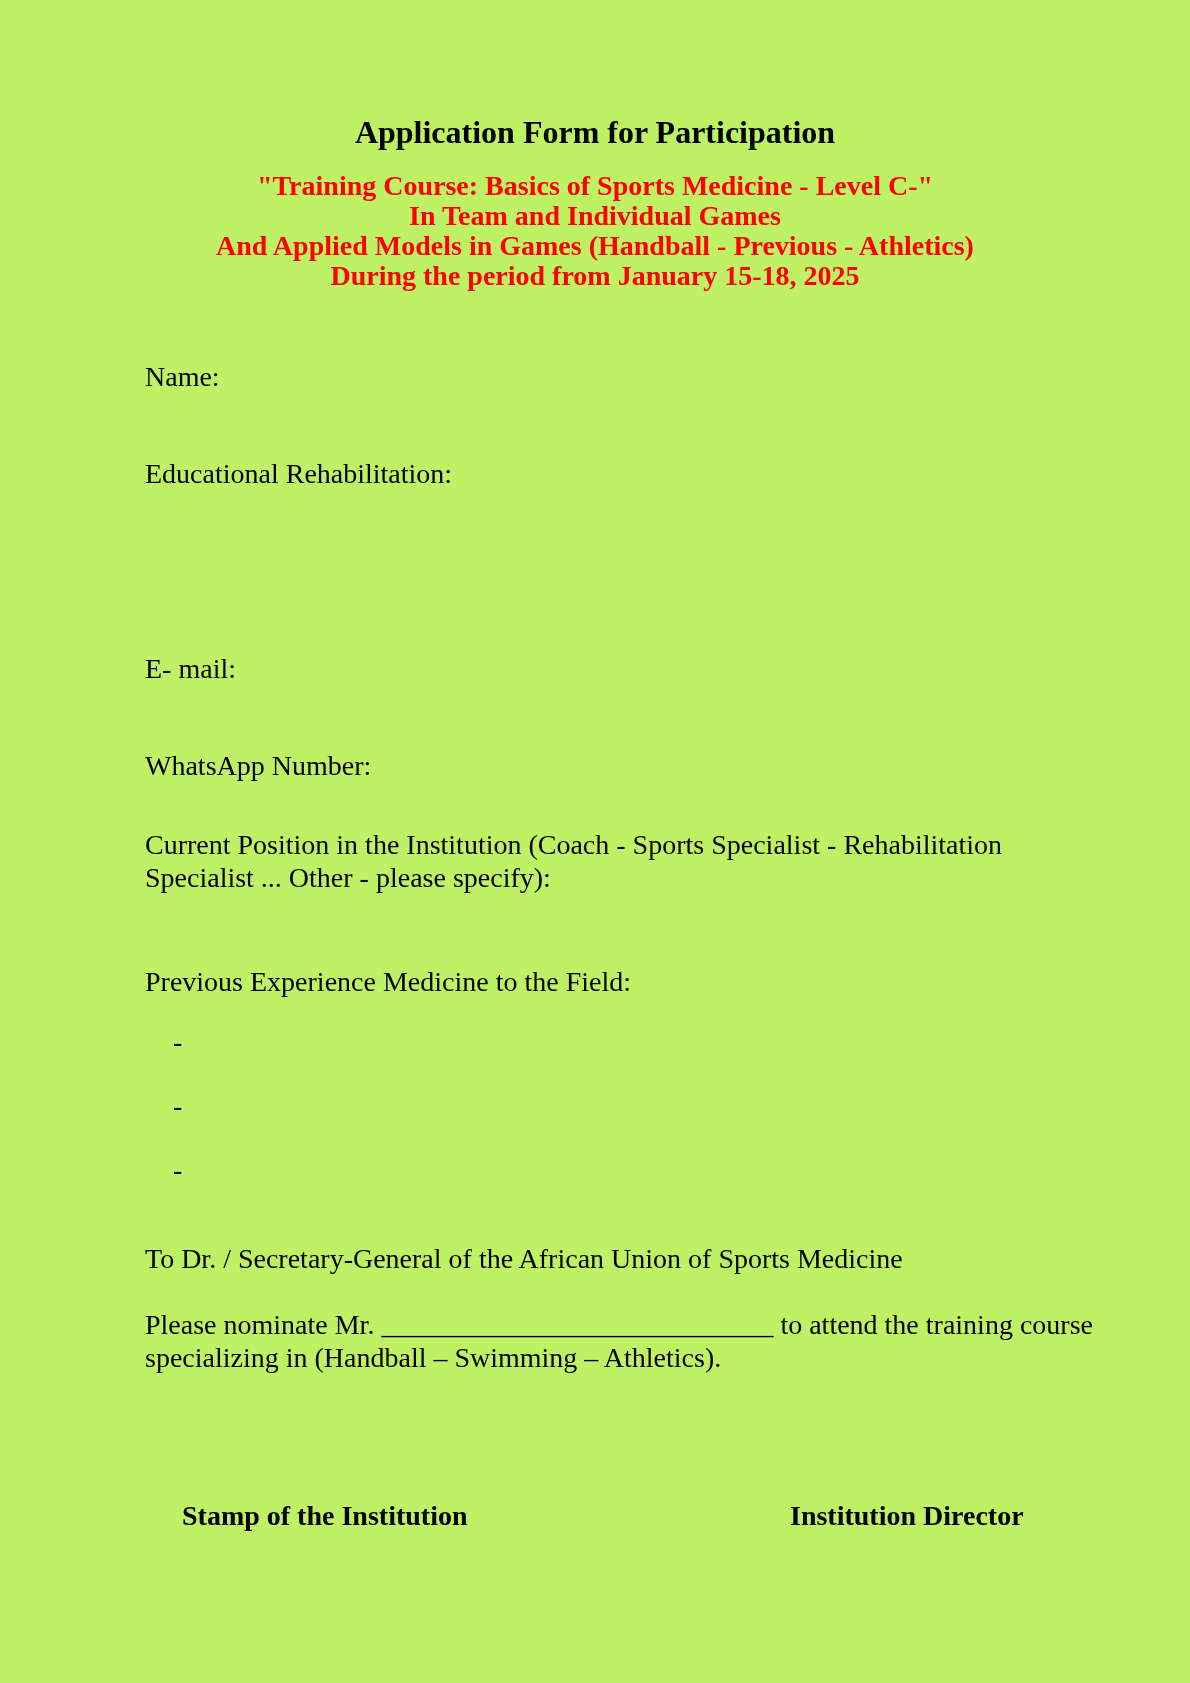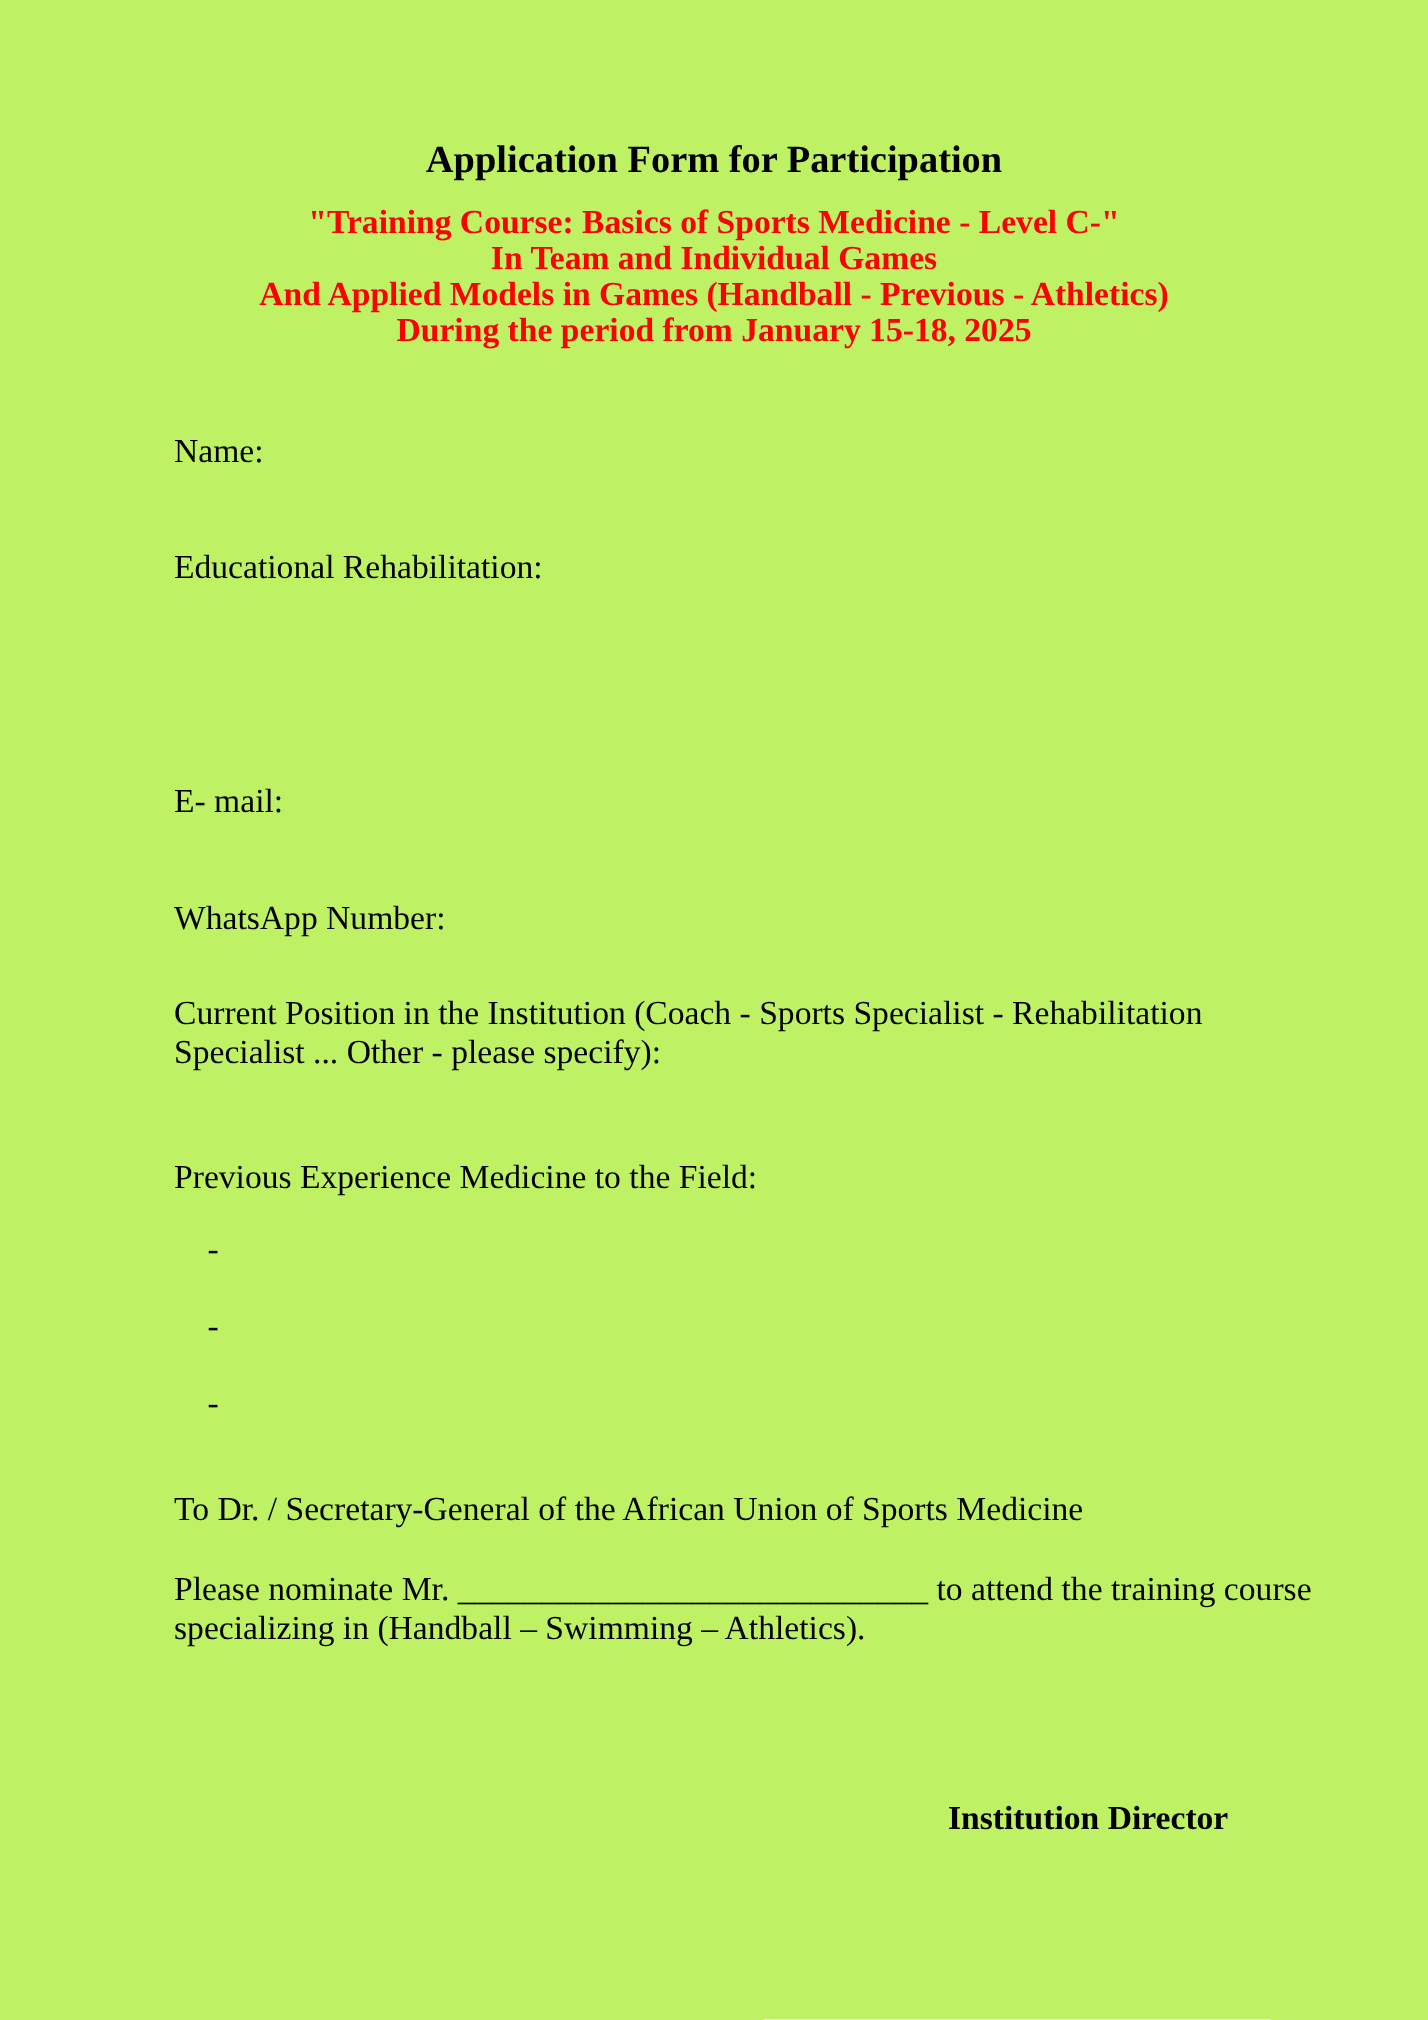--- a/index.html
+++ b/index.html
@@ -93,16 +93,17 @@
 
   <div class="abs bullet-dash" style="top:1089px">-</div>
 
   <div class="abs bullet-dash" style="top:1153px">-</div>
 
   <div class="abs body-par" style="top:1242px">To Dr. / Secretary-General of the African Union of Sports Medicine</div>
 
   <div class="abs body-par" style="top:1308px">Please nominate Mr. ____________________________ to attend the training course specializing in (Handball – Swimming – Athletics).</div>
 
   <div class="abs footer-row">
+    <span class="footer-left">Stamp of the Institution</span>
     <span class="footer-right">Institution Director</span>
   </div>
 
 </div>
 
 </body></html>

